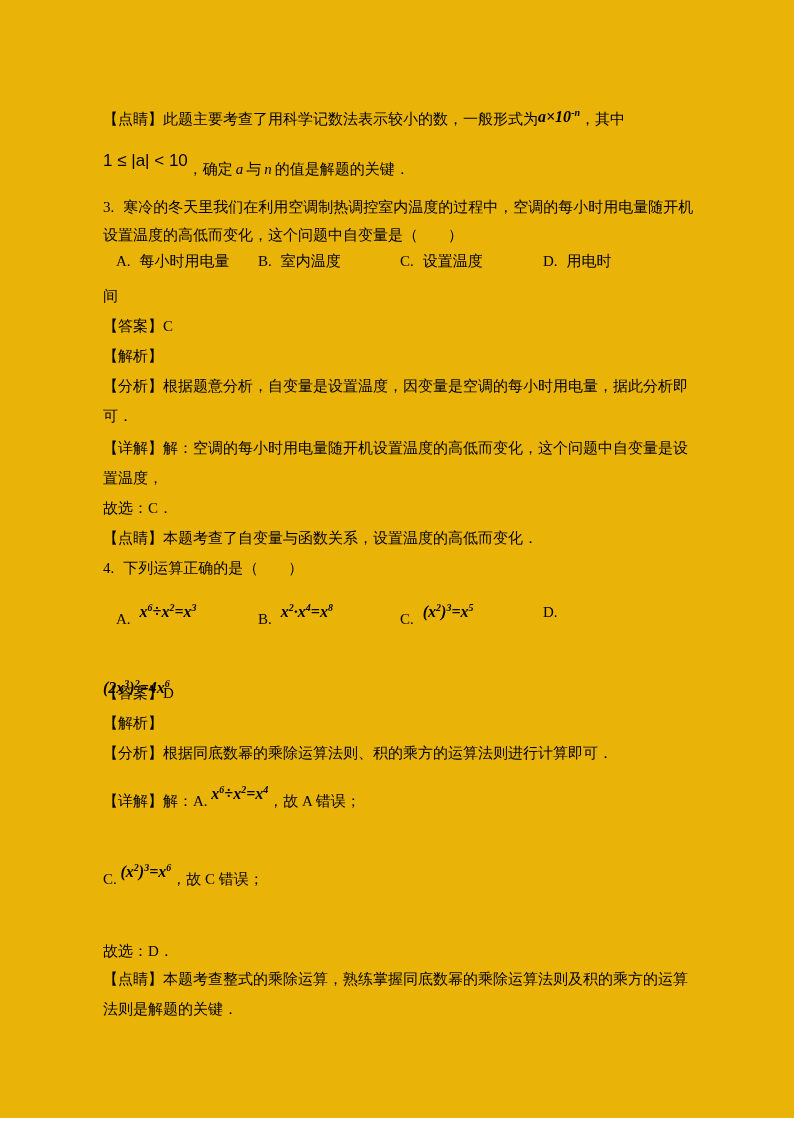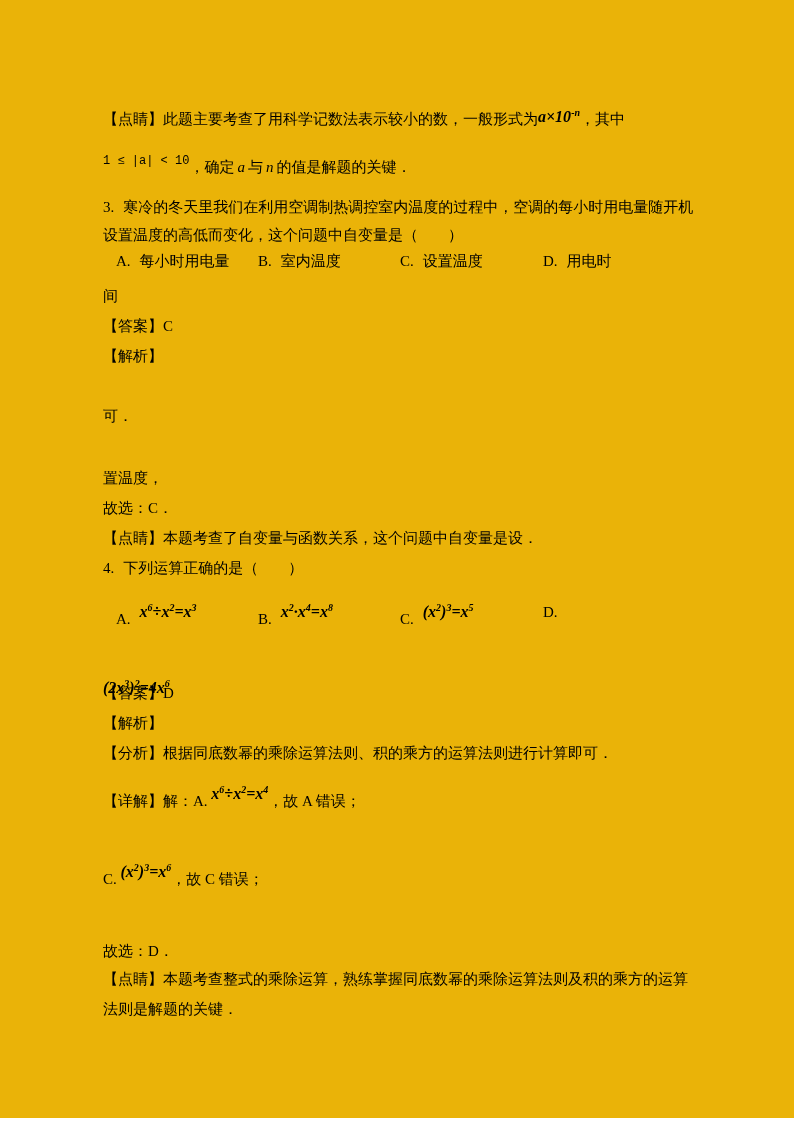--- a/index.html
+++ b/index.html
@@ -37,22 +37,22 @@
   
   .math {
     font-family:"Liberation Serif","DejaVu Serif",serif;
     font-style:italic; font-weight:bold;
     font-size:16px;
   }
   .math sup { font-size:10px; font-weight:bold; line-height:0; }
   .raise2 { vertical-align:2px; }
   .raise7 { vertical-align:7px; }
   .math-range {
-    font-family:Liberation Mono, monospace;
-    font-size:12px; font-weight:normal; font-style:normal;
+    font-family:Liberation Sans, sans-serif;
+    font-size:17px; font-weight:normal; font-style:normal;
     vertical-align:8px;
   }
   .mvar { font-style:italic; font-family:"Liberation Serif","DejaVu Serif",serif; padding:0 3px; }
   .num { margin-right:9px; }
 </style>
 </head>
 <body>
 
 <div class="page">
 
@@ -77,31 +77,37 @@
   </div>
   <div class="line l6">
     <span>间</span>
   </div>
   <div class="line l7">
     <span>【答案】</span><span>C</span>
   </div>
   <div class="line l8">
     <span>【解析】</span>
   </div>
+  <div class="line l9">
+    <span>【分析】</span><span>根据题意分析，自变量是设置温度，因变量是空调的每小时用电量，据此分析即</span>
+  </div>
   <div class="line l10">
     <span>可．</span>
+  </div>
+  <div class="line l11">
+    <span>【详解】</span><span>解：空调的每小时用电量随开机设置温度的高低而变化，这个问题中自变量是设</span>
   </div>
   <div class="line l13">
     <span>故选：C．</span>
   </div>
   <div class="line l12">
     <span>置温度，</span>
   </div>
   <div class="line l14">
-    <span>【点睛】</span><span>本题考查了自变量与函数关系，这个问题中自变量是设．</span>
+    <span>【点睛】</span><span>本题考查了自变量与函数关系，设置温度的高低而变化．</span>
   </div>
 
   <div class="line l15">
     <span class="num">4.</span><span>下列运算正确的是（　　）</span>
   </div>
   <div class="line l16">
     <span class="opt opt-a"><span class="opt-label">A.</span><span class="math raise7">x<sup>6</sup>÷x<sup>2</sup>=x<sup>3</sup></span></span>
     <span class="opt opt-b"><span class="opt-label">B.</span><span class="math raise7">x<sup>2</sup>·x<sup>4</sup>=x<sup>8</sup></span></span>
     <span class="opt opt-c"><span class="opt-label">C.</span><span class="math raise7">(x<sup>2</sup>)<sup>3</sup>=x<sup>5</sup></span></span>
     <span class="opt opt-d"><span class="opt-label">D.</span></span>

